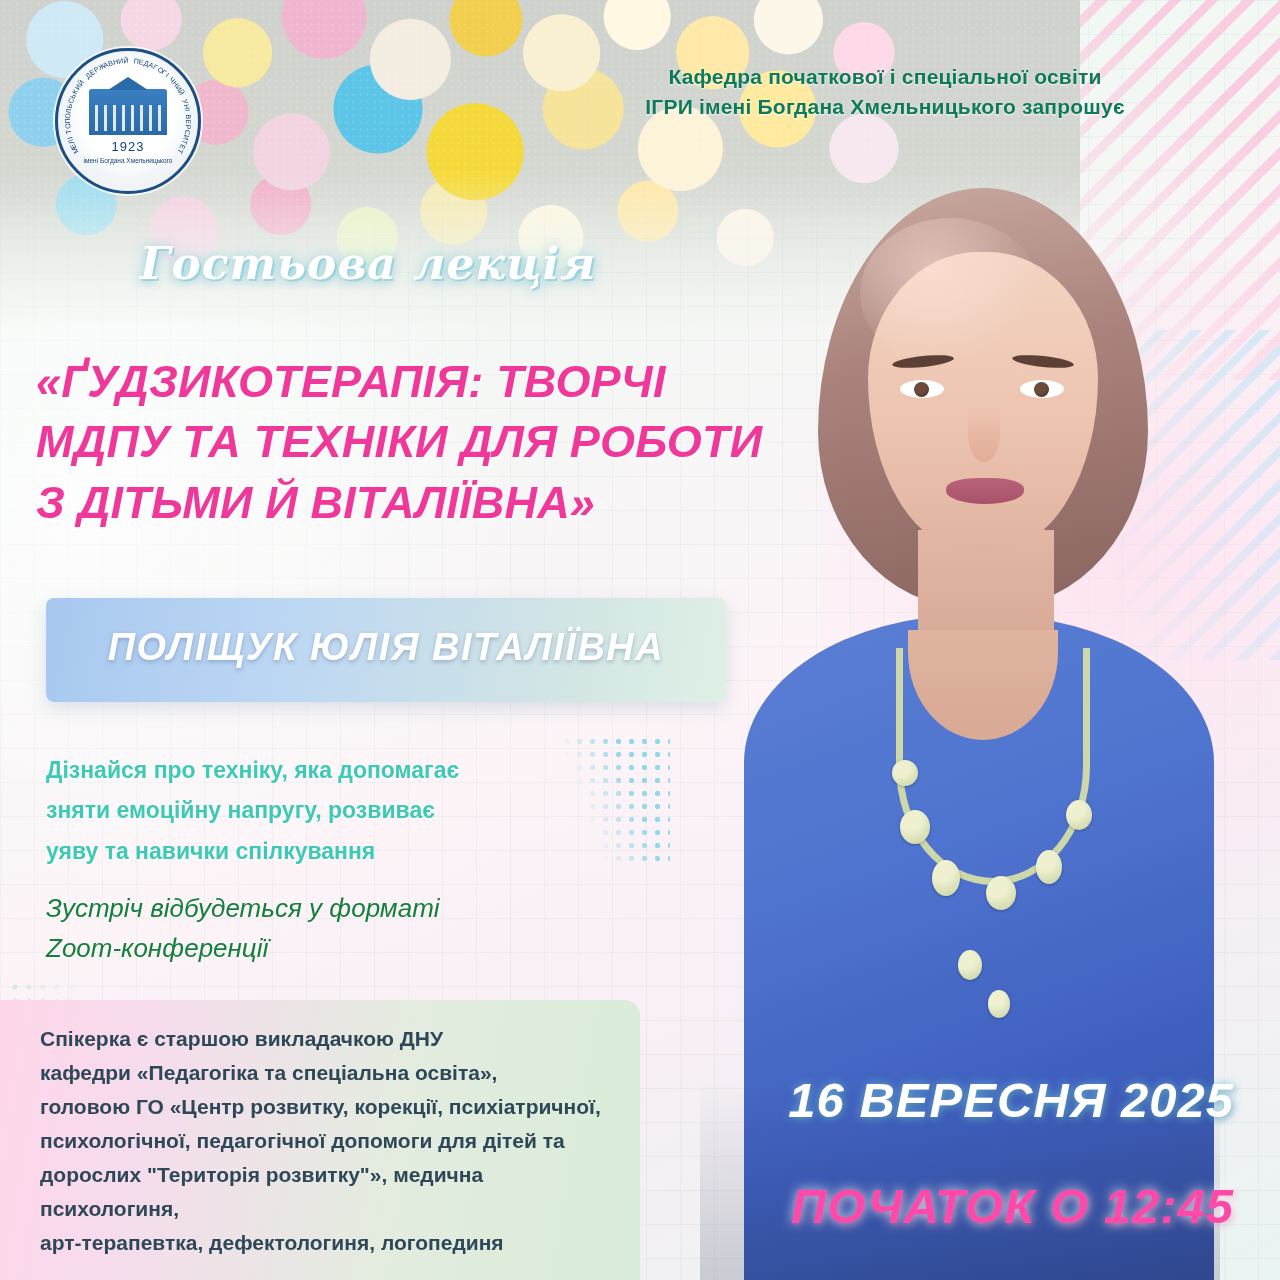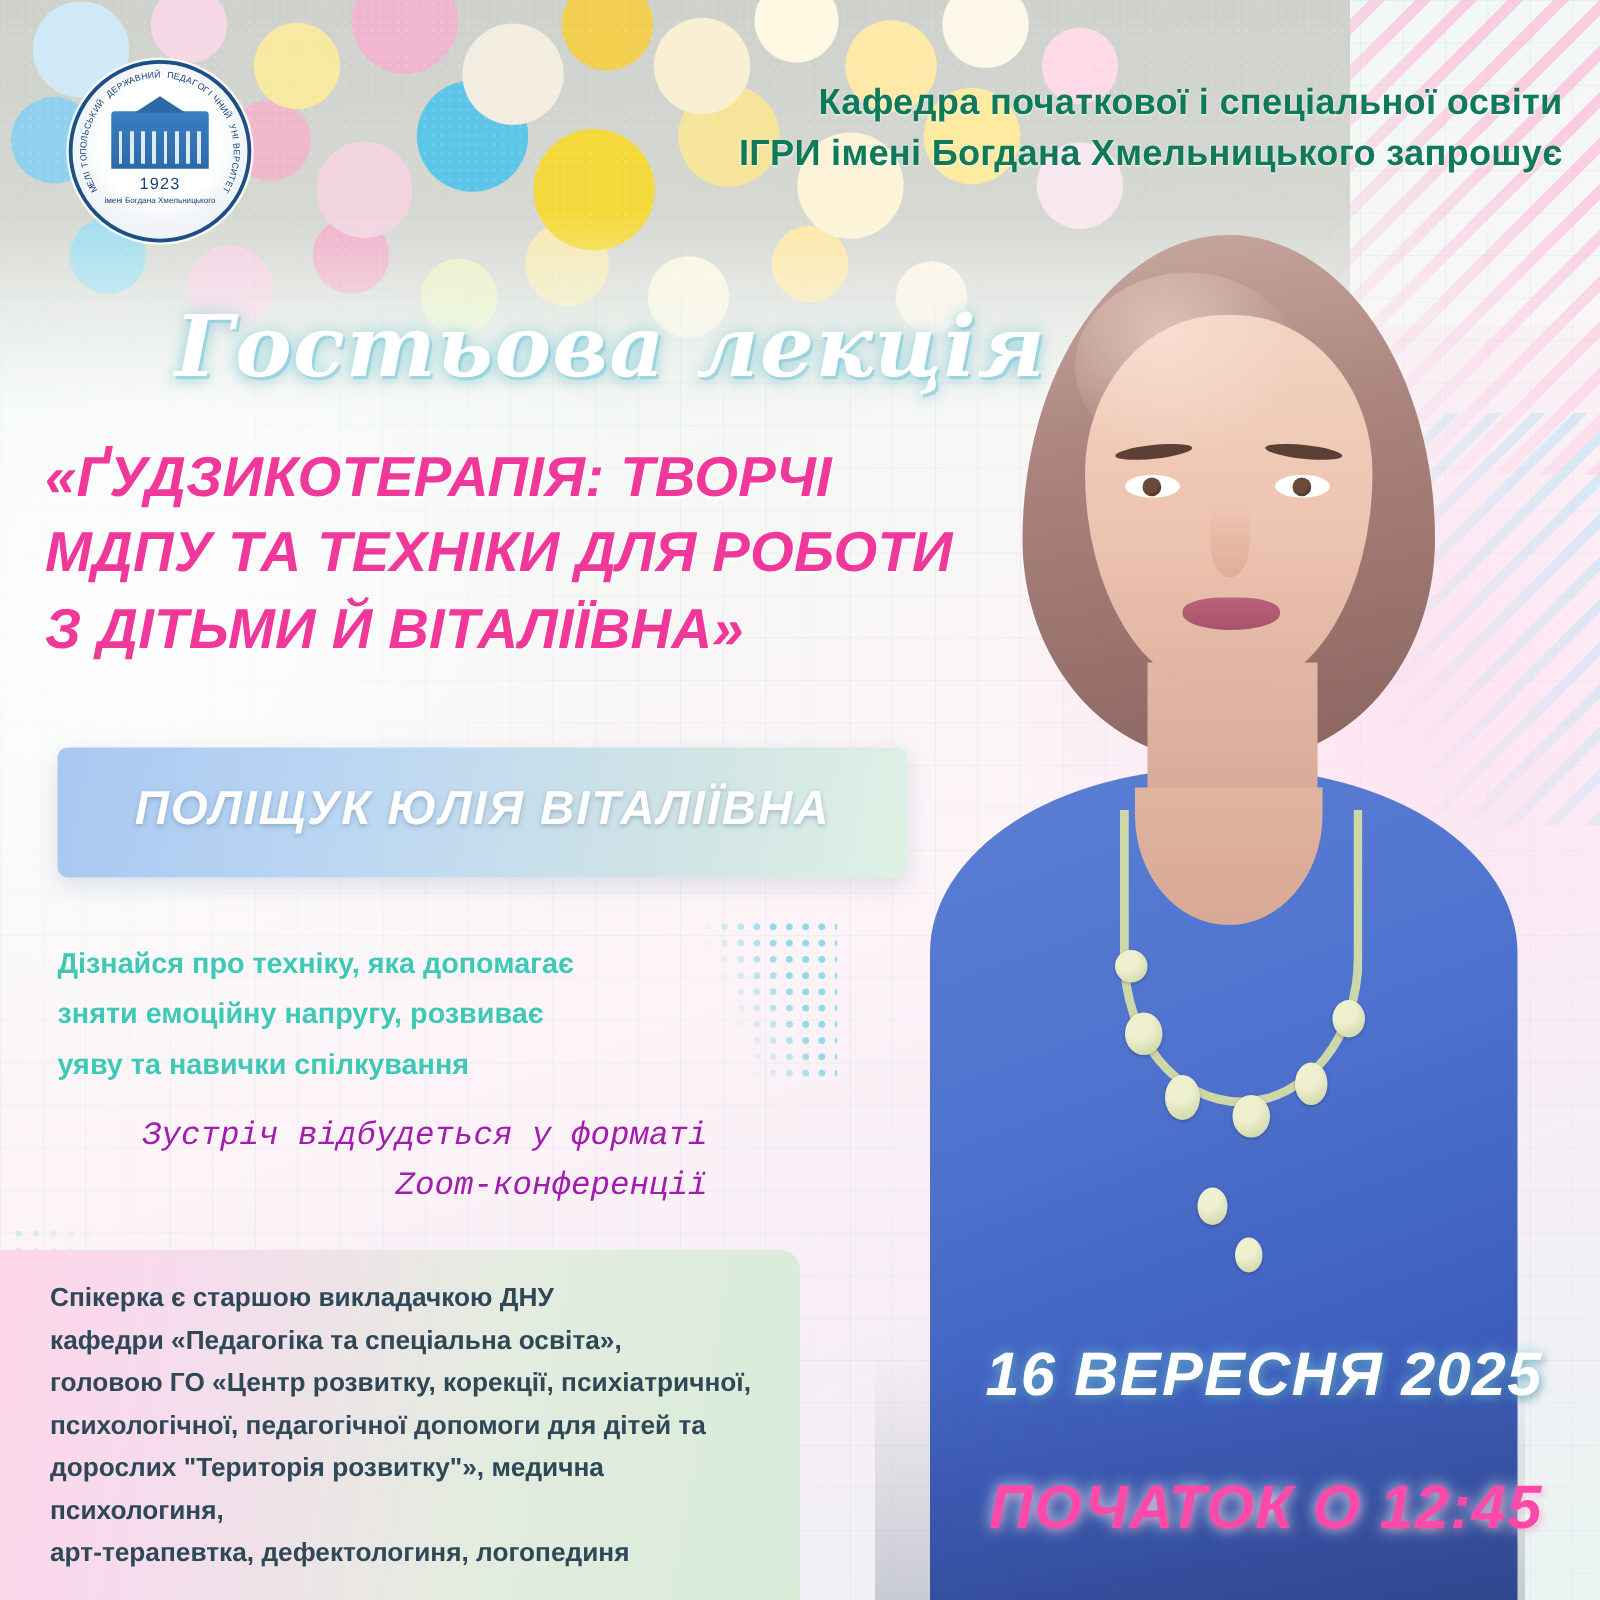--- a/index.html
+++ b/index.html
@@ -213,36 +213,36 @@
     font-size: 6.5px;
     color: #14427a;
     white-space: nowrap;
   }
 
   
   .header {
     position: absolute;
     left: 520px; top: 62px;
     width: 730px;
-    text-align: right;
+    text-align: center;
     color: #0f7a59;
     font-weight: bold;
-    font-size: 29px;
+    font-size: 21px;
     line-height: 1.42;
     letter-spacing: 0.2px;
     text-shadow: 0 1px 2px rgba(255,255,255,0.85);
   }
 
   
   .guest-title {
     position: absolute;
     left: 140px; top: 238px;
     font-family: "DejaVu Serif", serif;
     font-style: italic;
-    font-size: 68px;
+    font-size: 44px;
     font-weight: bold;
     color: #ffffff;
     letter-spacing: 1px;
     text-shadow:
       2px 2px 0 rgba(120,200,220,0.55),
       0 0 14px rgba(150,220,230,0.75),
       0 3px 10px rgba(80,150,170,0.35);
   }
 
   
@@ -291,26 +291,25 @@
     font-weight: bold;
     line-height: 1.75;
     color: #3ec9b6;
     text-shadow: 0 1px 1px rgba(255,255,255,0.8);
   }
 
   .format {
     position: absolute;
     left: 46px; top: 888px;
     width: 520px;
-    font-family: Liberation Mono, monospace;
+    font-family: Liberation Sans, sans-serif;
     font-style: italic;
     font-size: 26px;
     line-height: 1.55;
-    color: #a21caf;
-    text-align: right;
+    color: #15803d;
   }
 
   
   .bio {
     position: absolute;
     left: 0; top: 1000px;
     width: 640px;
     height: 360px;
     background: linear-gradient(100deg, #ffd6ea 0%, #f6dced 22%, #e3ecdf 60%, #d8ecd8 100%);
     border-top-right-radius: 16px;

